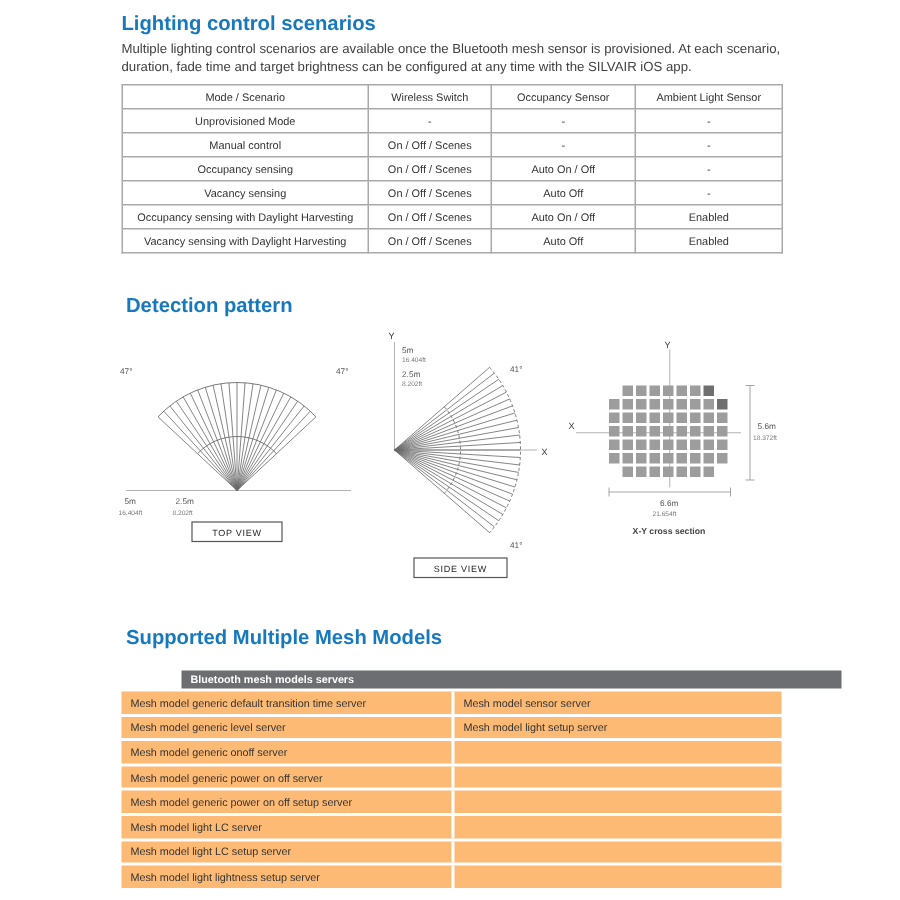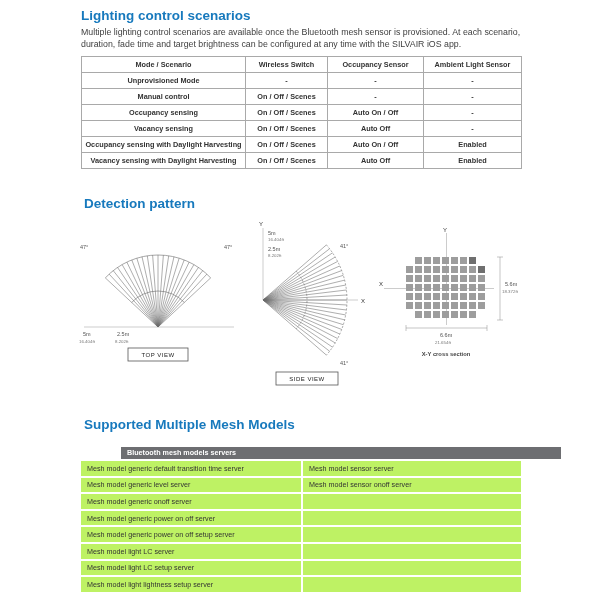--- a/index.html
+++ b/index.html
@@ -5,39 +5,39 @@
   html,body{margin:0;padding:0;}
   body{width:600px;height:600px;overflow:hidden;position:relative;background:#fff;
        font-family:"Liberation Sans",sans-serif;color:#3d3d3d;}
   .section-title{position:absolute;color:#1779bd;font-size:13.5px;font-weight:700;margin:0;}
   #title-lighting{left:81px;top:8px;}
   #title-detection{left:84px;top:196px;}
   #title-mesh{left:84px;top:417px;}
   .intro{position:absolute;left:81px;top:26px;width:444px;font-size:8.8px;line-height:1.42;color:#414141;margin:0;}
   table.scenarios{position:absolute;left:81px;top:56px;width:440px;border-collapse:collapse;
        table-layout:fixed;font-size:7.3px;color:#333;}
-  .scenarios th,.scenarios td{border:1px solid #a9a9a9;text-align:center;font-weight:700;
+  .scenarios th,.scenarios td{border:1px solid #a9a9a9;text-align:center;font-weight:400;
        height:15px;padding:0 2px;overflow:hidden;white-space:nowrap;}
   .diag{position:absolute;}
   .diag text{fill:#555;font-size:5.5px;font-family:"Liberation Sans",sans-serif;}
   .diag text.ft{font-size:4.4px;fill:#777;}
   .diag text.axis{font-size:6px;fill:#333;}
   .diag text.viewlabel{font-size:6px;fill:#222;letter-spacing:.5px;}
   .diag text.caption{font-size:5.8px;fill:#444;font-weight:bold;}
   .fanlines line{stroke:#6b6b6b;stroke-width:.55;}
   .arcline{stroke:#6b6b6b;stroke-width:.6;fill:none;}
   .arcdash{stroke:#6b6b6b;stroke-width:.6;fill:none;stroke-dasharray:2 1.6;}
   .axisline{stroke:#999;stroke-width:.5;}
   .dimline{stroke:#888;stroke-width:.5;}
   .viewbox{fill:#fff;stroke:#555;stroke-width:.8;}
   .mesh-header{position:absolute;left:81px;top:447px;width:440px;height:12px;background:#6d6e71;
        color:#fff;font-size:7.2px;font-weight:700;line-height:12px;padding-left:6px;box-sizing:border-box;margin-left:40px;}
   table.mesh{position:absolute;left:81px;top:459px;width:440px;border-collapse:separate;
        border-spacing:0 2px;table-layout:fixed;font-size:7.2px;color:#333;}
-  .mesh td{background:#bef264;height:14.6px;padding:0 4px 0 6px;overflow:hidden;white-space:nowrap;}
+  .mesh td{background:#fdba74;height:14.6px;padding:0 4px 0 6px;overflow:hidden;white-space:nowrap;}
   .mesh td.right-col{border-left:2px solid #fff;}
 </style>
 </head>
 <body>
 
 <div>
 
   <h2 id="title-lighting" class="section-title">Lighting control scenarios</h2>
 
   <p class="intro">Multiple lighting control scenarios are available once the Bluetooth mesh sensor is provisioned. At each scenario, duration, fade time and target brightness can be configured at any time with the SILVAIR iOS app.</p>
@@ -270,21 +270,21 @@
         <col style="width:220px">
         <col style="width:220px">
       </colgroup>
     <tbody>
       <tr>
         <td>Mesh model generic default transition time server</td>
         <td class="right-col">Mesh model sensor server</td>
       </tr>
       <tr>
         <td>Mesh model generic level server</td>
-        <td class="right-col">Mesh model sensor onoff server</td>
+        <td class="right-col">Mesh model light setup server</td>
       </tr>
       <tr>
         <td>Mesh model generic onoff server</td>
         <td class="right-col"></td>
       </tr>
       <tr>
         <td>Mesh model generic power on off server</td>
         <td class="right-col"></td>
       </tr>
       <tr>

